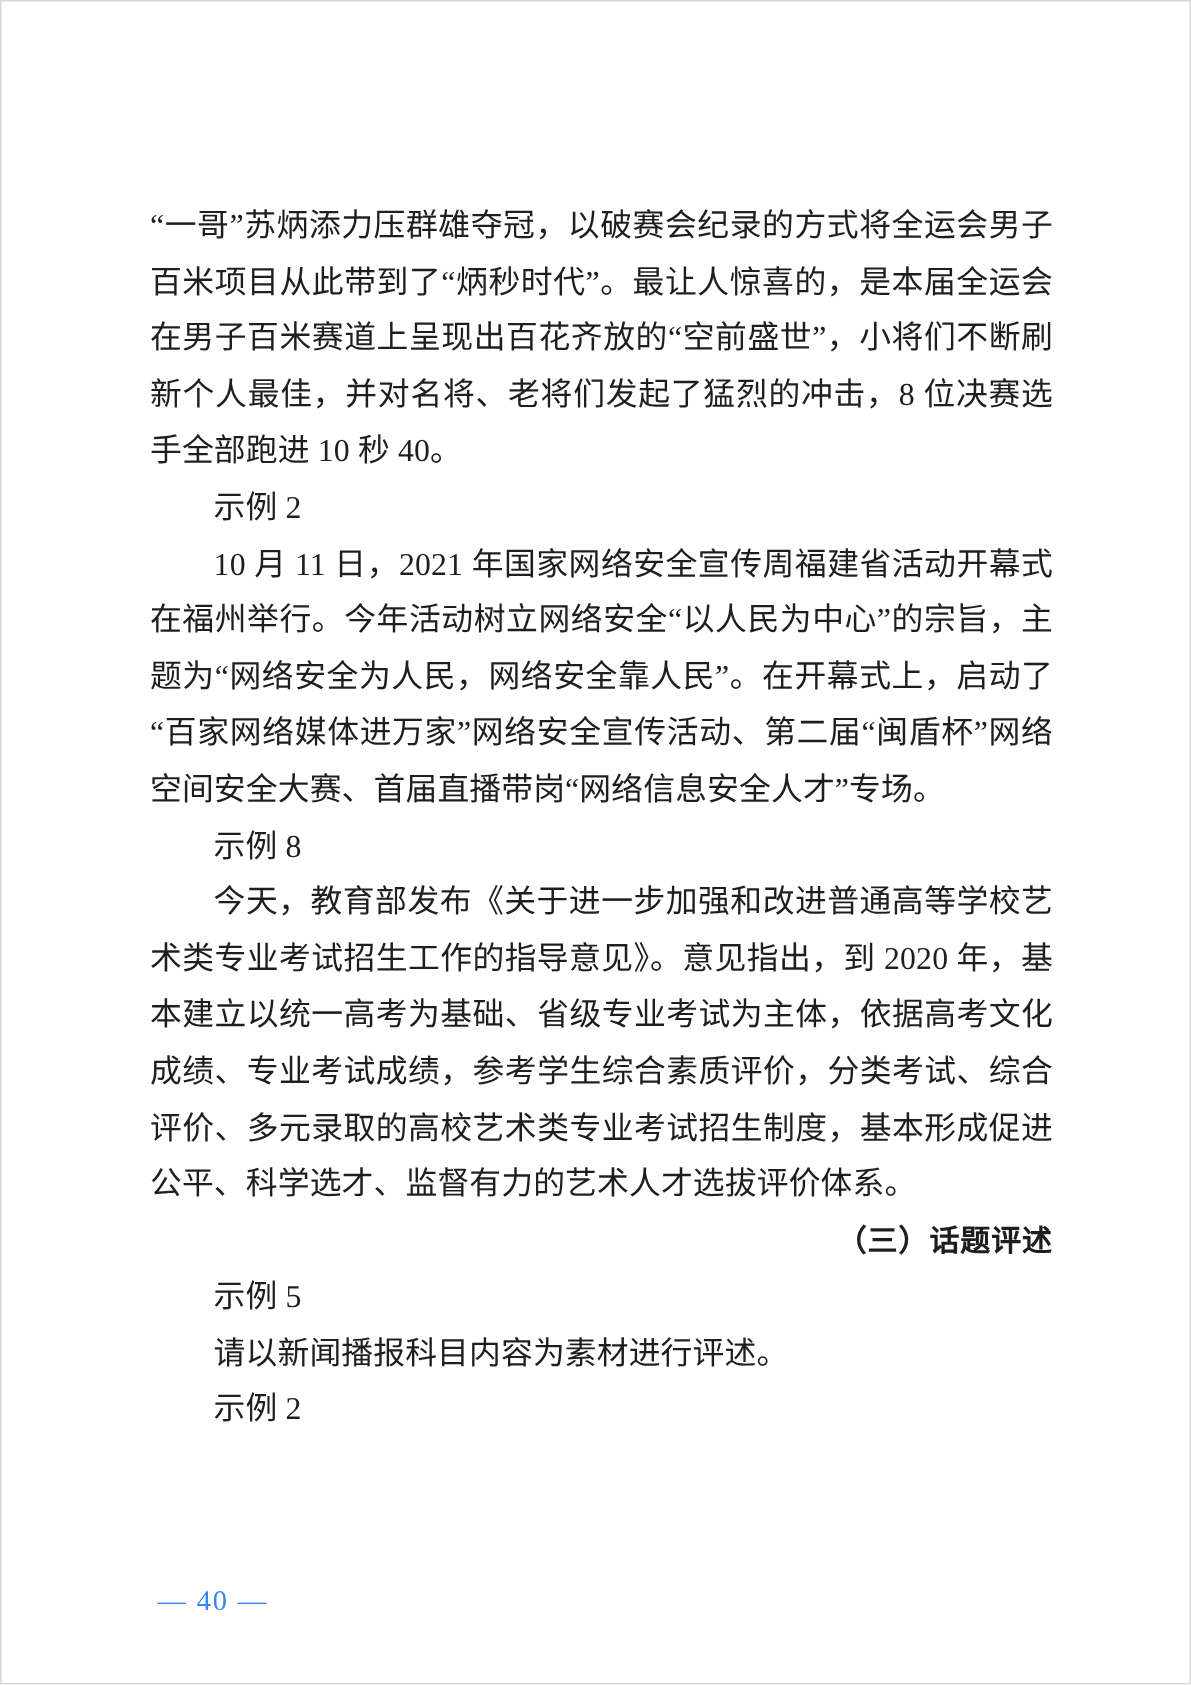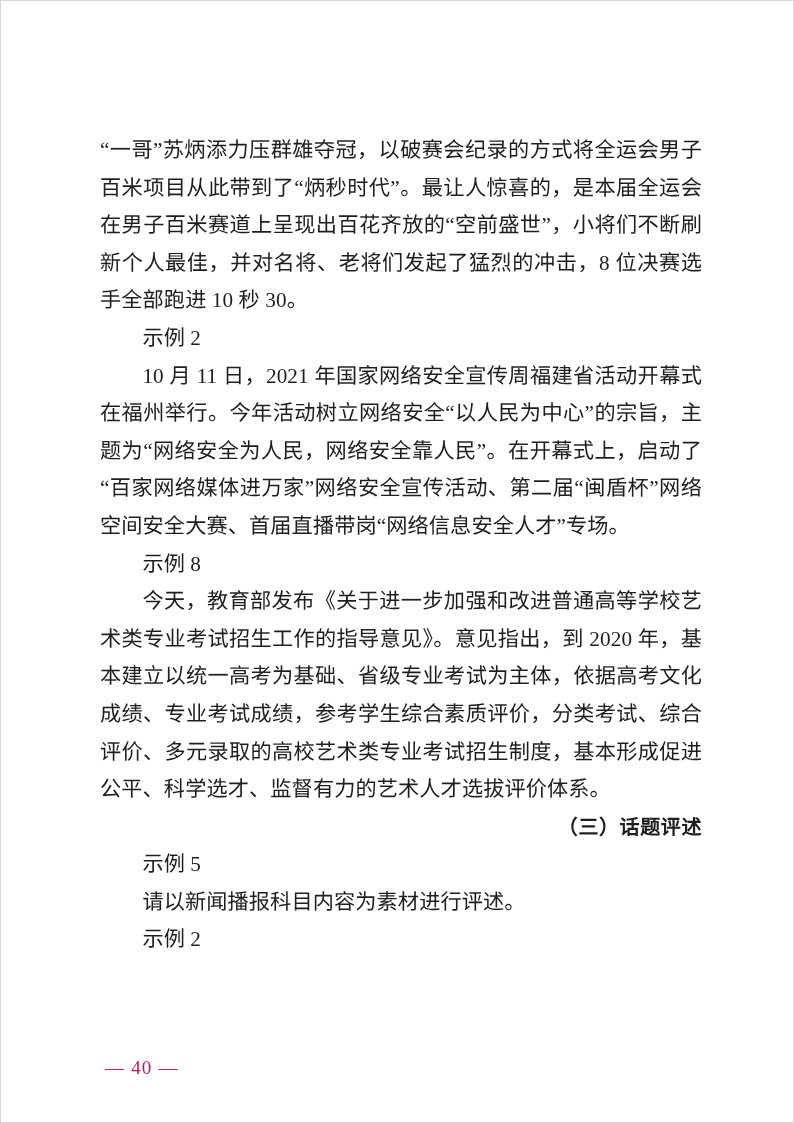--- a/index.html
+++ b/index.html
@@ -75,33 +75,33 @@
     text-align: left;
   }
 
   
   .page-number {
     position: absolute;
     left: 104px;
     bottom: 42px;
     font-size: 19px;
     line-height: 24px;
-    color: #be185d;
+    color: #3b82f6;
     letter-spacing: 1.2px;
     white-space: nowrap;
   }
 </style>
 </head>
 <body>
 
 <div class="page">
 
   <div class="page-body">
 
-    <p class="para flush">“一哥”苏炳添力压群雄夺冠，以破赛会纪录的方式将全运会男子百米项目从此带到了“炳秒时代”。最让人惊喜的，是本届全运会在男子百米赛道上呈现出百花齐放的“空前盛世”，小将们不断刷新个人最佳，并对名将、老将们发起了猛烈的冲击，8 位决赛选手全部跑进 10 秒 30。</p>
+    <p class="para flush">“一哥”苏炳添力压群雄夺冠，以破赛会纪录的方式将全运会男子百米项目从此带到了“炳秒时代”。最让人惊喜的，是本届全运会在男子百米赛道上呈现出百花齐放的“空前盛世”，小将们不断刷新个人最佳，并对名将、老将们发起了猛烈的冲击，8 位决赛选手全部跑进 10 秒 40。</p>
 
     <p class="label">示例 2</p>
 
     <p class="para">10 月 11 日，2021 年国家网络安全宣传周福建省活动开幕式在福州举行。今年活动树立网络安全“以人民为中心”的宗旨，主题为“网络安全为人民，网络安全靠人民”。在开幕式上，启动了“百家网络媒体进万家”网络安全宣传活动、第二届“闽盾杯”网络空间安全大赛、首届直播带岗“网络信息安全人才”专场。</p>
 
     <p class="label">示例 8</p>
 
     <p class="para">今天，教育部发布《关于进一步加强和改进普通高等学校艺术类专业考试招生工作的指导意见》。意见指出，到 2020 年，基本建立以统一高考为基础、省级专业考试为主体，依据高考文化成绩、专业考试成绩，参考学生综合素质评价，分类考试、综合评价、多元录取的高校艺术类专业考试招生制度，基本形成促进公平、科学选才、监督有力的艺术人才选拔评价体系。</p>
 
     <p class="heading">（三）话题评述</p>

